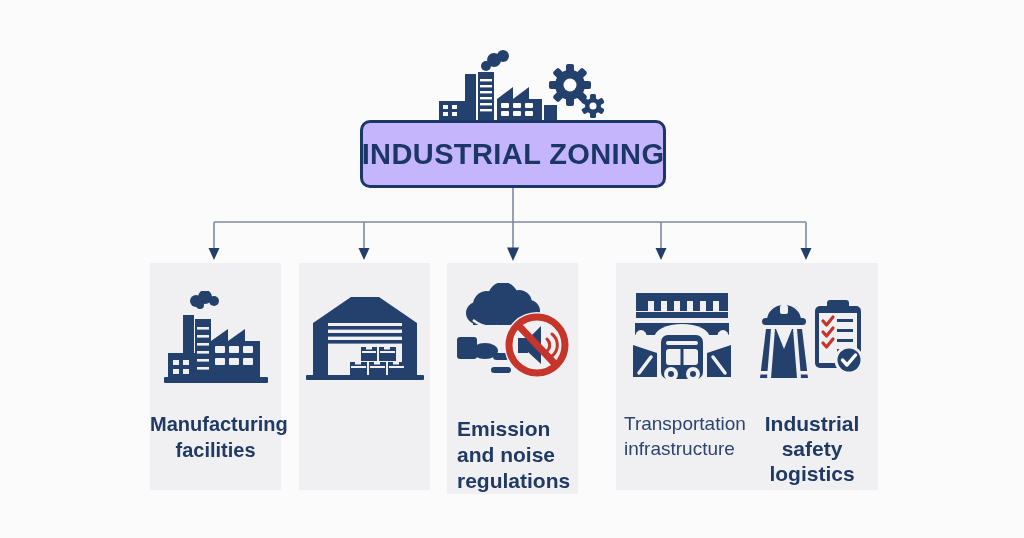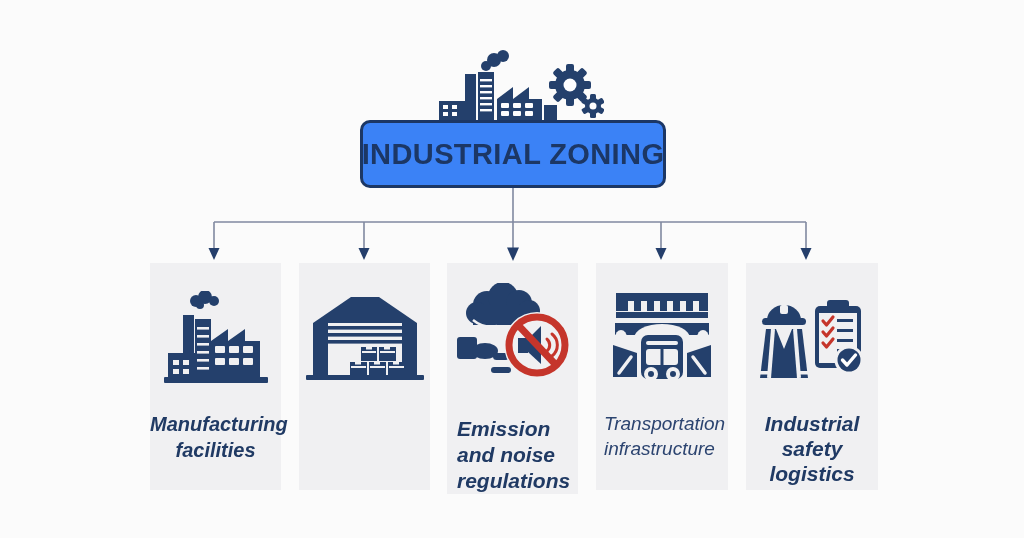--- a/index.html
+++ b/index.html
@@ -6,37 +6,37 @@
   body{
     width:1024px;height:538px;position:relative;overflow:hidden;
     background:var(--page-bg,#fbfbfb);
     font-family:"Liberation Sans", sans-serif;
   }
   .stage{position:absolute;inset:0;}
   
   .header-icon{position:absolute;left:424px;top:49px;width:180px;height:72px;}
   .title-box{
     position:absolute;left:360px;top:120px;width:306px;height:68px;
-    background:#3b82f6;border:3px solid var(--title-navy,#1c3765);border-radius:10px;
+    background:#c4b5fd;border:3px solid var(--title-navy,#1c3765);border-radius:10px;
     box-sizing:border-box;display:flex;align-items:center;justify-content:center;
   }
   .title-text{
     color:var(--title-navy,#1c3765);font-size:29px;font-weight:700;letter-spacing:.4px;
     white-space:nowrap;
   }
   .connectors{position:absolute;left:0;top:0;width:1024px;height:538px;}
   .card{
     position:absolute;top:263px;height:227px;width:131px;
     background:var(--card-bg,#f0f0f2);
-    display:flex;flex-direction:column;box-sizing:border-box;font-style:italic;
+    display:flex;flex-direction:column;box-sizing:border-box;
   }
   .card.c1{left:150px;}
   .card.c2{left:299px;}
   .card.c3{left:447px;height:231px;}
-  .card.c4{left:596px;width:132px;}
+  .card.c4{left:616px;width:132px;}
   .card.c5{left:746px;width:132px;}
   .icon-area{height:130px;padding-top:10px;display:flex;align-items:center;justify-content:center;}
   .label{
     margin-top:8px;white-space:pre-line;color:var(--text-navy,#203a64);
     font-size:20px;font-weight:600;line-height:26px;text-align:center;
   }
   .c3 .label{font-size:21px;font-weight:700;line-height:26px;text-align:left;padding-left:10px;margin-top:24px;}
   .c4 .label{font-size:19px;font-weight:400;line-height:25px;text-align:left;padding-left:8px;color:var(--text-navy-light,#2c4470);}
   .c5 .label{font-size:21px;font-weight:700;line-height:25px;}
 </style>

